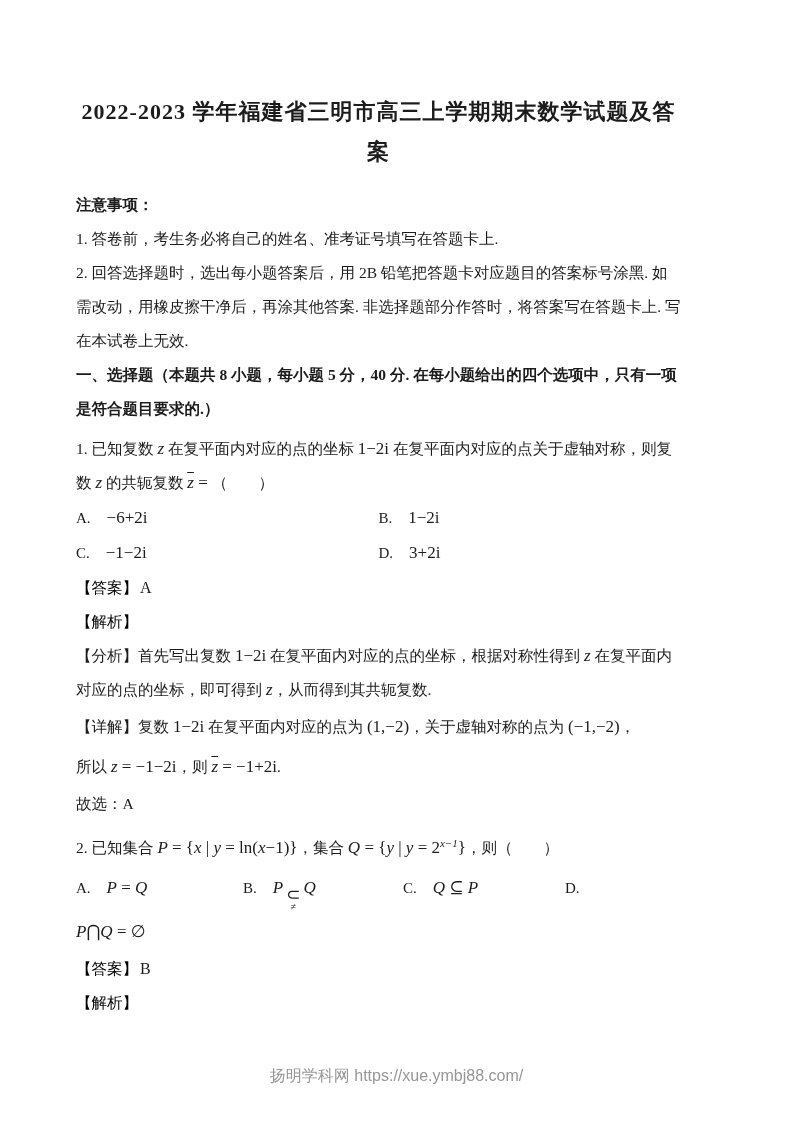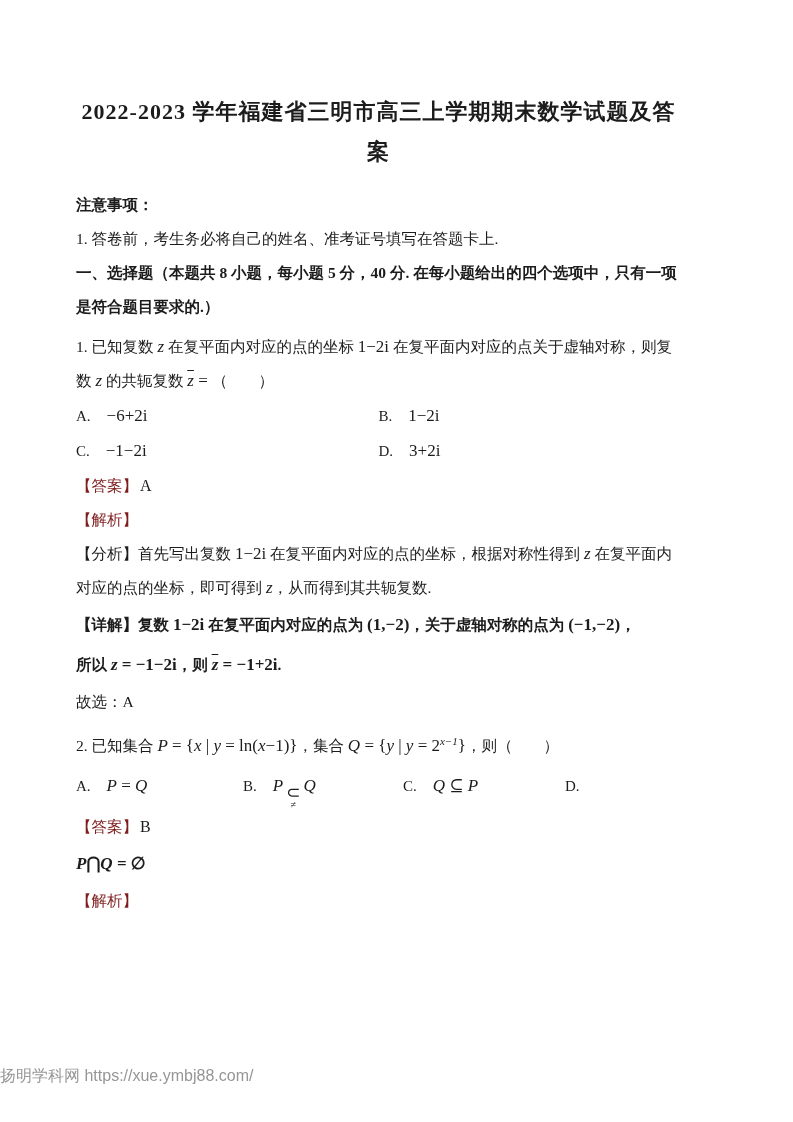--- a/index.html
+++ b/index.html
@@ -9,21 +9,21 @@
     font-family:"Liberation Serif","DejaVu Serif",serif;
   }
   .page{padding:92px 112px 0 76px;}
   .title{
     font-size:22px;font-weight:bold;text-align:center;
     line-height:40px;margin:0 0 16px 0;letter-spacing:1px;
   }
   .line{font-size:15.5px;line-height:34px;margin:0;}
   .bold{font-weight:bold;}
   .mt{margin-top:6px;}
-  .accent{color:#7f1d1d;}
+  .accent{color:#000000;}
   .ansval{font-family:"Liberation Serif",serif;font-size:16px;padding-left:2px;}
 
   
   .seg-t{font-size:15.5px;}
   .seg-f{font-family:"Liberation Serif","DejaVu Serif",serif;font-size:17px;}
   .seg-v{font-family:"Liberation Serif","DejaVu Serif",serif;font-style:italic;font-size:17px;}
   .seg-b{font-family:"Liberation Serif","DejaVu Serif",serif;font-style:italic;font-size:17px;text-decoration:overline;}
   sup.seg-s{font-family:"Liberation Serif","DejaVu Serif",serif;font-style:italic;font-size:11px;}
   .seg-k{display:inline-flex;flex-direction:column;align-items:center;vertical-align:-7px;margin:0 3px;}
   .seg-k-top{font-family:"Liberation Serif",serif;font-size:17px;line-height:15px;}
@@ -31,37 +31,38 @@
 
   
   .opt-row{display:flex;line-height:34px;margin:1px 0;}
   .opt{display:flex;align-items:baseline;}
   .cols-2 .opt{width:327px;}
   .cols-4 .opt:nth-child(1){width:167px;}
   .cols-4 .opt:nth-child(2){width:160px;}
   .cols-4 .opt:nth-child(3){width:162px;}
   .opt-label{font-family:"Liberation Serif",serif;font-size:15px;margin-right:16px;}
   .tall{line-height:44px;}
-  .semitall{line-height:40px;font-weight:bold;}
+  .semitall{line-height:40px;}
 
   .footer{
-    position:absolute;left:0;top:1066px;width:100%;
+    position:absolute;left:0;top:1066px;width:100%;text-align:center;
     font-family:"Liberation Sans","DejaVu Sans",sans-serif;
     font-size:16px;color:#969696;
   }
 </style>
 </head>
 <body>
 
 <div class="page">
 
   <h1 class="title">2022-2023 学年福建省三明市高三上学期期末数学试题及答案</h1>
 
   <p class="line bold">注意事项：</p>
   <p class="line">1. 答卷前，考生务必将自己的姓名、准考证号填写在答题卡上.</p>
+  <p class="line">2. 回答选择题时，选出每小题答案后，用 2B 铅笔把答题卡对应题目的答案标号涂黑. 如需改动，用橡皮擦干净后，再涂其他答案. 非选择题部分作答时，将答案写在答题卡上. 写在本试卷上无效.</p>
 
   <p class="line bold">一、选择题（本题共 8 小题，每小题 5 分，40 分. 在每小题给出的四个选项中，只有一项是符合题目要求的.）</p>
 
   <div class="question">
     <p class="line mt"><span class="seg-t">1.  已知复数 </span><span class="seg-v">z</span><span class="seg-t"> 在复平面内对应的点的坐标 </span><span class="seg-f">1−2i</span><span class="seg-t"> 在复平面内对应的点关于虚轴对称，则复数 </span><span class="seg-v">z</span><span class="seg-t"> 的共轭复数 </span><span class="seg-b">z</span><span class="seg-f"> = </span><span class="seg-t">（　　）</span></p>
 
     <div class="opt-row cols-2">
       <div class="opt">
         <span class="opt-label">A.</span>
         <span class="opt-val"><span class="seg-f">−6+2i</span></span>
@@ -111,25 +112,25 @@
       </div>
       <div class="opt">
         <span class="opt-label">C.</span>
         <span class="opt-val"><span class="seg-v">Q</span><span class="seg-f"> ⊆ </span><span class="seg-v">P</span></span>
       </div>
       <div class="opt">
         <span class="opt-label">D.</span>
         <span class="opt-val"></span>
       </div>
     </div>
+    <p class="line semitall"><span class="seg-v">P</span><span class="seg-f">⋂</span><span class="seg-v">Q</span><span class="seg-f"> = ∅</span></p>
+
     <p class="line">
       <span class="accent">【答案】</span><span class="ansval">B</span>
     </p>
-
-    <p class="line semitall"><span class="seg-v">P</span><span class="seg-f">⋂</span><span class="seg-v">Q</span><span class="seg-f"> = ∅</span></p>
     <p class="line">
       <span class="accent">【解析】</span>
     </p>
   </div>
 
 </div>
 
 <div class="footer">
   <span>扬明学科网 https://xue.ymbj88.com/</span>
 </div>

